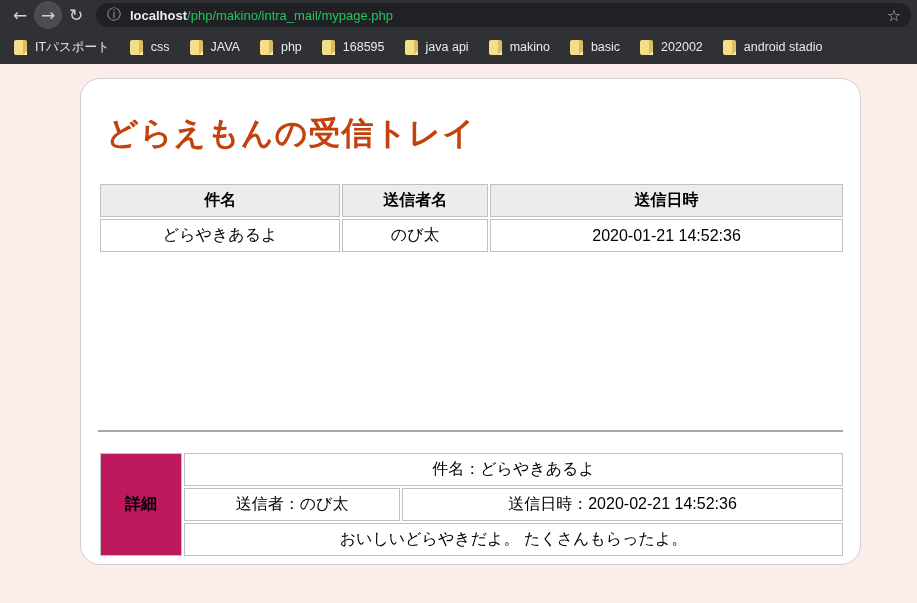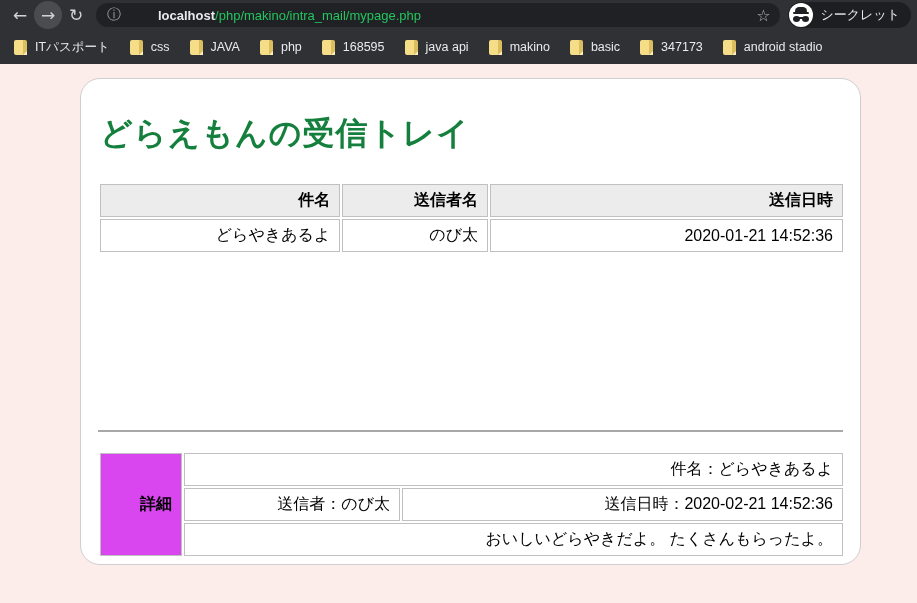--- a/index.html
+++ b/index.html
@@ -23,21 +23,21 @@
   }
   .nav-btn.fwd { background:#4b4c50; }
   .omnibox {
     flex:1; height:24px; margin-left:6px; background:#202124;
     border-radius:13px; display:flex; align-items:center;
     padding:0 10px 0 11px; min-width:0;
   }
   .info-icon { color:#9aa0a6; font-size:14px; margin-right:9px;
     font-family:"DejaVu Sans", sans-serif; }
   .url { font-size:13px; white-space:nowrap; overflow:hidden; }
-  .url .host { color:#e8eaed; font-weight:bold;margin-left:28px; }
+  .url .host { color:#e8eaed; font-weight:bold; }
   .url .path { color:#22c55e; }
   .star { margin-left:auto; color:#aeb2b8; font-size:16px;
     font-family:"DejaVu Sans", sans-serif; cursor:pointer; }
   .incognito {
     height:26px; margin-left:8px; background:#1d1e21;
     border-radius:13px; display:flex; align-items:center;
     padding:1px 11px 1px 1px; flex:0 0 auto;
   }
   .incog-circle { width:24px; height:24px; background:#fff; border-radius:50%;
     position:relative; margin-right:7px; }
@@ -68,58 +68,48 @@
   .bm-label { color:#e8eaed; font-size:12.5px; white-space:nowrap; }
 
   
   .page { height:539px; background:#fcecea; }
   .card {
     width:781px; height:487px; margin-left:80px; position:relative; top:14px;
     background:#ffffff; border:1px solid #cfcfcf; border-radius:20px;
     padding:0 17px;
   }
   h1 {
-    font-size:32px; font-weight:bold; color:#15803d;
-    margin:33px 0 26px 2px; letter-spacing:1px;
+    font-size:32px; font-weight:bold; color:#c2410c;
+    margin:33px 0 26px 8px; letter-spacing:1px;
   }
   table { border-collapse:separate; border-spacing:2px; width:747px;
     table-layout:fixed; }
   td, th {
     border:1px solid #c0c0c0; font-size:16px; color:#000;
     padding:5px 9px; height:31px; overflow:hidden; white-space:nowrap;
-    text-align:right; vertical-align:middle;
+    text-align:center; vertical-align:middle;
   }
   th { background:#ececec; font-weight:bold; }
   .spacer { height:176px; }
   hr { border:none; height:2px; background:#a8a8a8; margin:0 0 19px 0; }
-  .detail td.dlabel { background:#d946ef; font-weight:bold; }
+  .detail td.dlabel { background:#be185d; font-weight:bold; }
 </style>
 </head>
 <body>
 
 <div>
   <div class="toolbar">
     <button class="nav-btn">←</button>
     <button class="nav-btn fwd">→</button>
     <button class="nav-btn">↻</button>
     <div class="omnibox">
       <span class="info-icon">ⓘ</span>
       <span class="url"><span class="host">localhost</span><span class="path">/php/makino/intra_mail/mypage.php</span></span>
       <span class="star">☆</span>
     </div>
-    <div class="incognito">
-      <span class="incog-circle">
-        <span class="hat"></span>
-          <span class="brim"></span>
-        <span class="eye-l"></span>
-          <span class="eye-r"></span>
-          <span class="bridge"></span>
-      </span>
-      <span class="incog-label">シークレット</span>
-    </div>
   </div>
 
   <div class="bookmarks">
     <div class="bookmark">
       <span class="folder-icon"></span>
       <span class="bm-label">ITパスポート</span>
     </div>
     <div class="bookmark">
       <span class="folder-icon"></span>
       <span class="bm-label">css</span>
@@ -143,21 +133,21 @@
     <div class="bookmark">
       <span class="folder-icon"></span>
       <span class="bm-label">makino</span>
     </div>
     <div class="bookmark">
       <span class="folder-icon"></span>
       <span class="bm-label">basic</span>
     </div>
     <div class="bookmark">
       <span class="folder-icon"></span>
-      <span class="bm-label">347173</span>
+      <span class="bm-label">202002</span>
     </div>
     <div class="bookmark">
       <span class="folder-icon"></span>
       <span class="bm-label">android stadio</span>
     </div>
   </div>
 </div>
 
 <div class="page">
   <div class="card">

